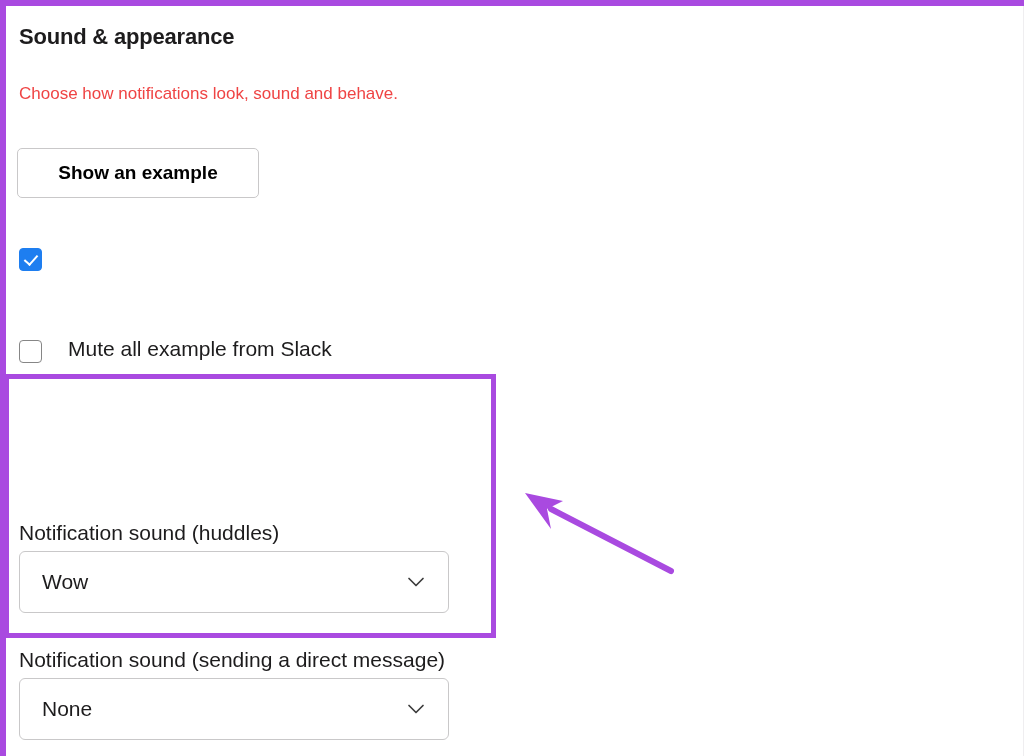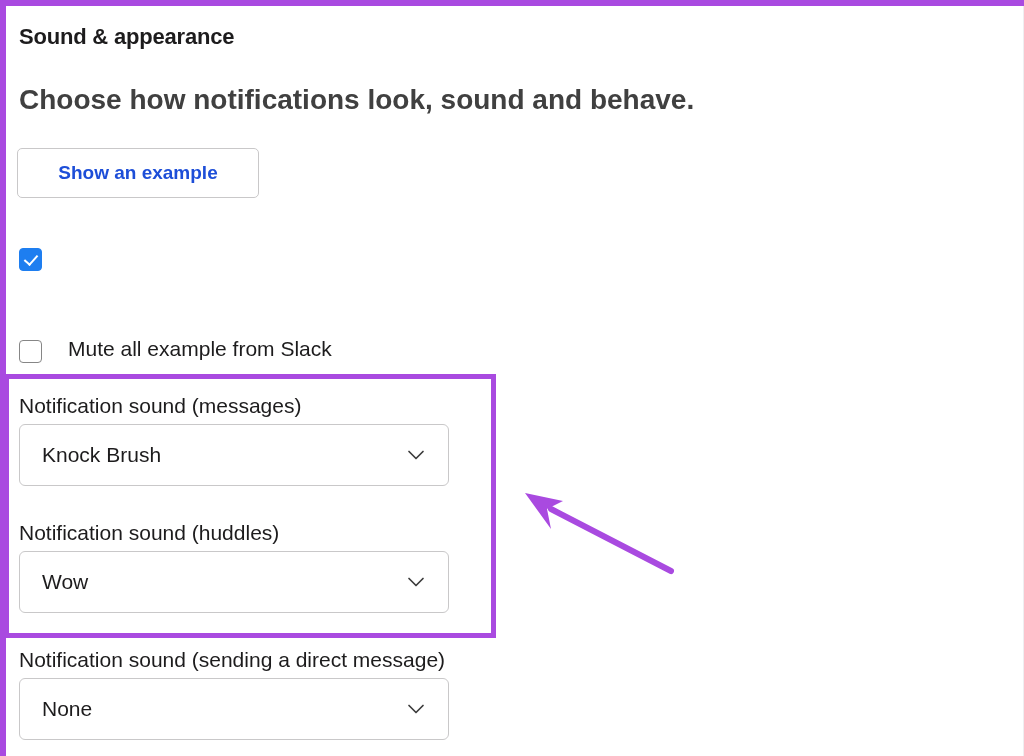--- a/index.html
+++ b/index.html
@@ -61,40 +61,40 @@
     font-weight: 700;
     color: #1d1c1d;
     letter-spacing: -0.2px;
     white-space: nowrap;
   }
 
   .section-subtitle {
     position: absolute;
     left: 13px;
     top: 78px;
-    font-size: 28px;
-    font-weight: 700;
-    color: #404040;
+    font-size: 17px;
+    font-weight: 400;
+    color: #ef4444;
     white-space: nowrap;
   }
 
   
   .example-button {
     position: absolute;
     left: 11px;
     top: 142px;
     width: 242px;
     height: 50px;
     border: 1px solid #c9c8c9;
     border-radius: 5px;
     background: #ffffff;
     font-family: "Liberation Sans", "DejaVu Sans", sans-serif;
     font-size: 19px;
     font-weight: 700;
-    color: #1d4ed8;
+    color: #000000;
     cursor: pointer;
     padding: 0;
     display: flex;
     align-items: center;
     justify-content: center;
     box-sizing: border-box;
   }
 
   
   .checkbox-row {
@@ -233,31 +233,20 @@
       <span class="cbox checked"></span>
     </div>
 
     <div class="checkbox-row row-mute">
       <span class="cbox unchecked"></span>
       <span class="cbox-label">Mute all example from Slack</span>
     </div>
 
     <div class="highlight-box"></div>
 
-    <div class="field f-messages">
-      <div class="field-label">Notification sound (messages)</div>
-      <div class="select-box">
-        <span class="select-value">Knock Brush</span>
-        <span class="chevron">
-          <svg width="20" height="20" viewBox="0 0 20 20" fill="none">
-            <path d="M3 6.5 L10 13.5 L17 6.5" stroke="#3c3c3c" stroke-width="1.7" stroke-linecap="round" stroke-linejoin="round"></path>
-          </svg>
-        </span>
-      </div>
-    </div>
 
     <div class="field f-dm">
       <div class="field-label">Notification sound (sending a direct message)</div>
       <div class="select-box">
         <span class="select-value">None</span>
         <span class="chevron">
           <svg width="20" height="20" viewBox="0 0 20 20" fill="none">
             <path d="M3 6.5 L10 13.5 L17 6.5" stroke="#3c3c3c" stroke-width="1.7" stroke-linecap="round" stroke-linejoin="round"></path>
           </svg>
         </span>

